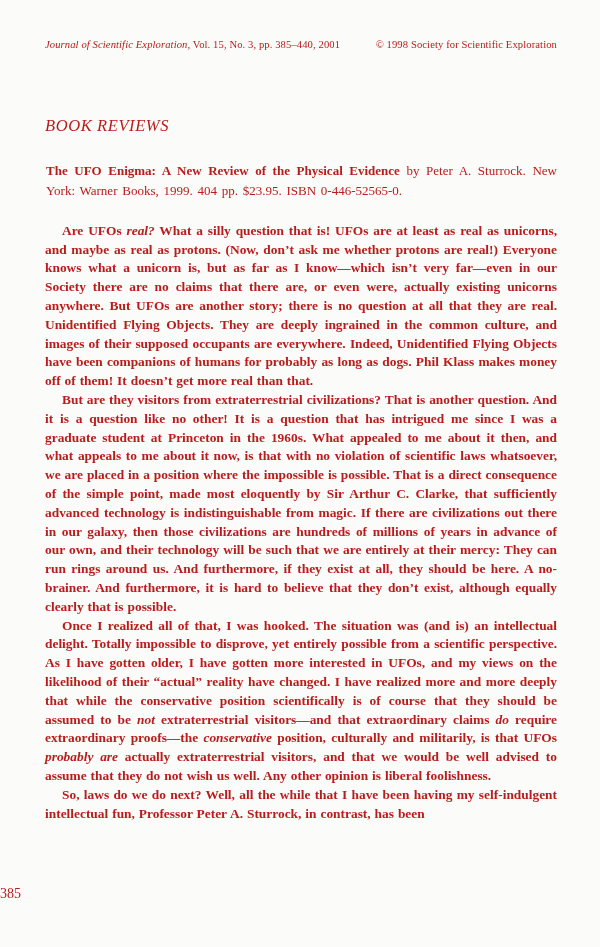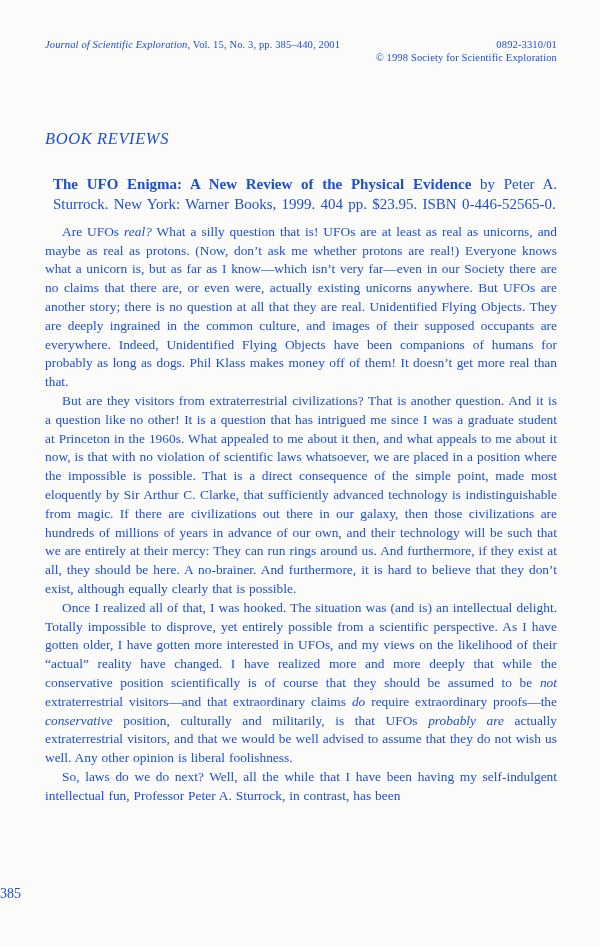--- a/index.html
+++ b/index.html
@@ -6,21 +6,21 @@
     margin: 0;
     padding: 0;
     background: #e8e8e6;
   }
   .page {
     position: relative;
     width: 600px;
     height: 947px;
     margin: 0;
     background: #fbfbf9;
-    color: #1d4ed8;
+    color: #b91c1c;
     font-family: "Liberation Serif", "DejaVu Serif", serif;
     box-sizing: border-box;
     padding: 38px 43px 0 45px;
     overflow: hidden;
   }
   .runhead {
     display: flex;
     justify-content: space-between;
     align-items: flex-start;
     font-size: 10.6px;
@@ -32,35 +32,35 @@
   .runhead-right { text-align: right; white-space: nowrap; }
   .section-title {
     margin: 66px 0 0 0;
     font-size: 16.5px;
     font-style: italic;
     font-weight: normal;
     letter-spacing: 0.6px;
     line-height: 17px;
   }
   .citation {
-    margin: 27px 0 0 8px;
-    font-size: 15px;
+    margin: 27px 0 0 1px;
+    font-size: 13px;
     line-height: 20.4px;
     text-align: justify;
     word-spacing: 1.5px;
   }
   .bodytext p {
     margin: 0;
     font-size: 13.4px;
     line-height: 18.8px;
     text-align: justify;
     text-indent: 17px;
     word-spacing: 0.6px;
   }
-  .bodytext { margin-top: 8px; }
+  .bodytext { margin-top: 20px; font-weight: bold; }
   .run-italic { font-style: italic; }
   .run-bold { font-weight: bold; }
   .folio {
     position: absolute;
     left: 0;
     right: 0;
     top: 886px;
     text-align: left;
     font-size: 14px;
   }
@@ -68,21 +68,20 @@
 </head>
 <body>
 
 <div class="page">
 
   <div class="runhead">
     <div class="runhead-left">
       <span class="journal-name">Journal of Scientific Exploration,</span><span> Vol. 15, No. 3, pp. 385–440, 2001</span>
     </div>
     <div class="runhead-right">
-      <div>0892-3310/01</div>
       <div>© 1998 Society for Scientific Exploration</div>
     </div>
   </div>
 
   <h1 class="section-title">BOOK REVIEWS</h1>
 
   <p class="citation"><span class="run-bold">The UFO Enigma: A New Review of the Physical Evidence</span><span> by Peter A. Sturrock. New York: Warner Books, 1999. 404 pp. $23.95. ISBN 0-446-52565-0.</span></p>
 
   <div class="bodytext">
     <p><span>Are UFOs </span><span class="run-italic">real?</span><span> What a silly question that is! UFOs are at least as real as unicorns, and maybe as real as protons. (Now, don’t ask me whether protons are real!) Everyone knows what a unicorn is, but as far as I know—which isn’t very far—even in our Society there are no claims that there are, or even were, actually existing unicorns anywhere. But UFOs are another story; there is no question at all that they are real. Unidentified Flying Objects. They are deeply ingrained in the common culture, and images of their supposed occupants are everywhere. Indeed, Unidentified Flying Objects have been companions of humans for probably as long as dogs. Phil Klass makes money off of them! It doesn’t get more real than that.</span></p>

